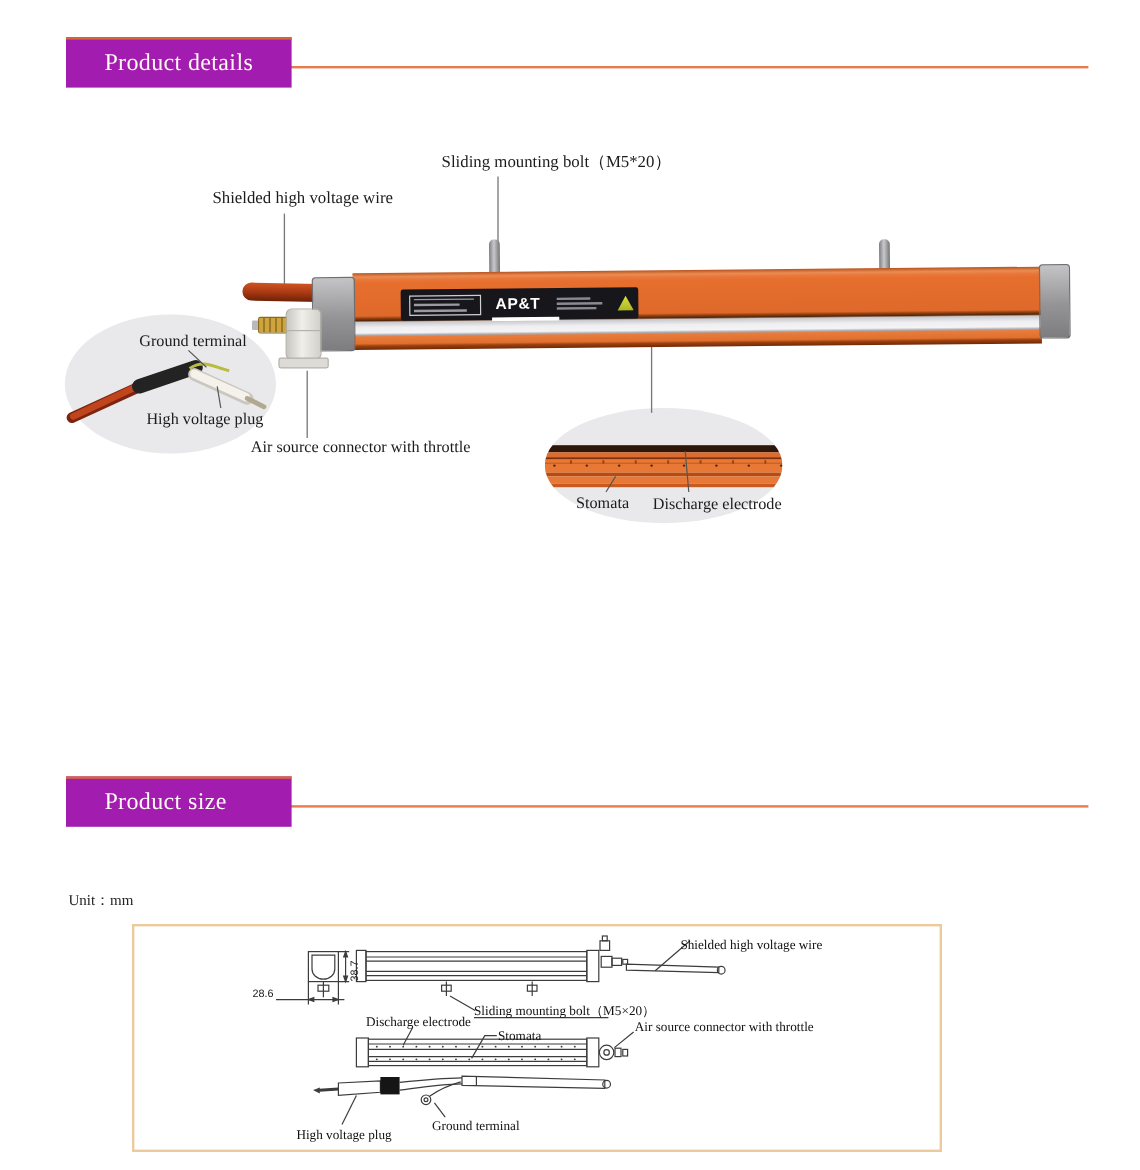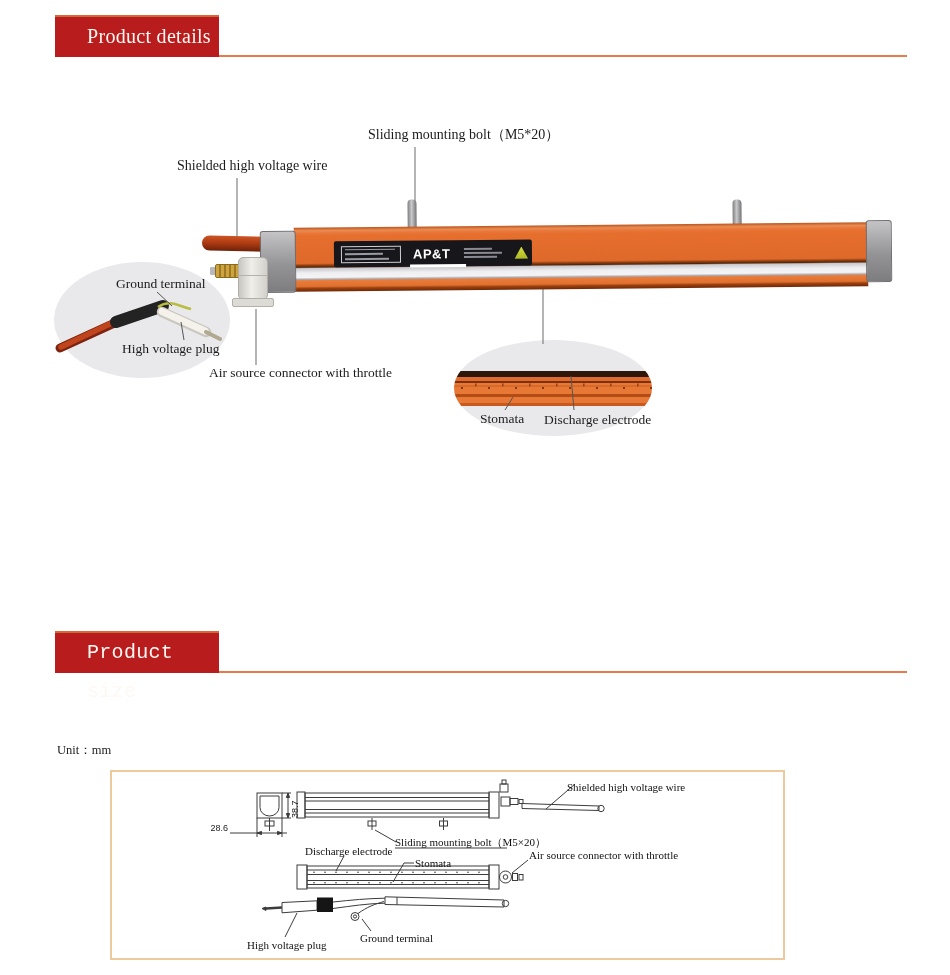--- a/index.html
+++ b/index.html
@@ -1,22 +1,22 @@
 <!DOCTYPE html>
 <html><head>
 <meta charset="utf-8">
 <style>
   * { margin:0; padding:0; box-sizing:border-box; }
   html,body { width:950px; height:975px; background:#ffffff; overflow:hidden; }
   body { position:relative; font-family:"Liberation Serif","DejaVu Serif",serif; }
 
   
   .banner-line { position:absolute; left:55px; width:852px; height:2px; background:#e87b4e; }
-  .banner { position:absolute; left:55px; width:164px; height:42px; background:#b91c1c;
-            border-top:2px solid #d4halt; }
+  .banner { position:absolute; left:55px; width:188px; height:42px; background:#a21caf;
+            border-top:2px solid #d4halt;margin-top:16px; }
   .banner { border-top:2px solid #d5683b; }
   .banner span { display:block; padding-left:32px; line-height:39px; font-size:20px;
                  color:#fdf8f3; letter-spacing:.3px; }
 
   
   .photo-svg { position:absolute; left:0; top:100px; width:950px; height:360px; }
 
   .lbl { position:absolute; white-space:nowrap; color:#1b1b1b; font-size:13.5px; }
   .lbl.big { font-size:14px;text-align:right; }
 
@@ -185,21 +185,21 @@
 
 <div class="lbl big" style="left:368px; top:126px;">Sliding mounting bolt（M5*20）</div>
 <div class="lbl big" style="left:177px; top:158px;">Shielded high voltage wire</div>
 <div class="lbl" style="left:116px; top:276px;">Ground terminal</div>
 <div class="lbl" style="left:122px; top:341px;">High voltage plug</div>
 <div class="lbl" style="left:209px; top:365px;">Air source connector with throttle</div>
 <div class="lbl" style="left:480px; top:411px;">Stomata</div>
 <div class="lbl" style="left:544px; top:412px;">Discharge electrode</div>
 
 <div class="banner-line" style="top:671px;"></div>
-<div class="banner" style="top:631px;font-family:Liberation Mono, monospace;">
+<div class="banner" style="top:631px;">
   <span>Product size</span>
 </div>
 
 <div class="unit-lbl">Unit：mm</div>
 
 <div class="size-box">
 <svg width="671" height="186" viewBox="0 0 671 186">
   <g stroke="#3c3c3c" stroke-width="1" fill="none">
 
     <g>

